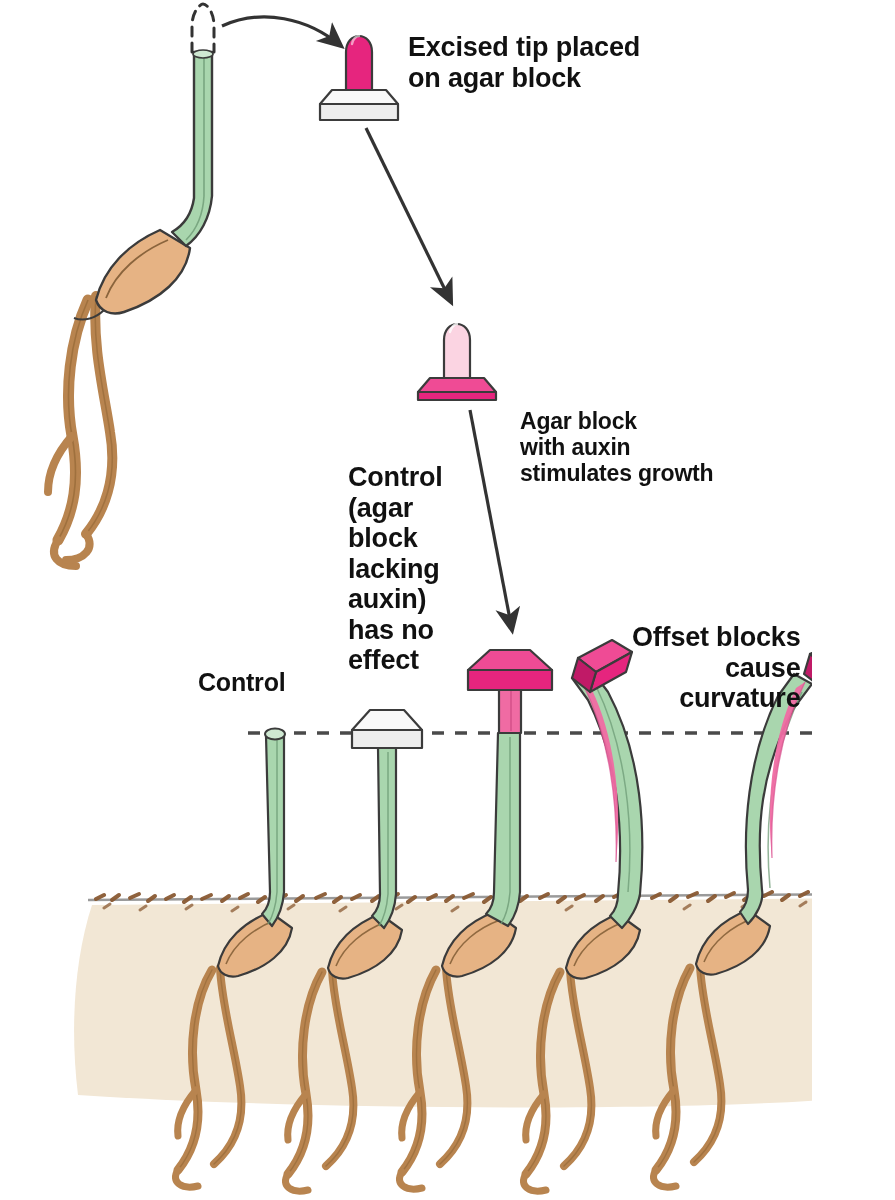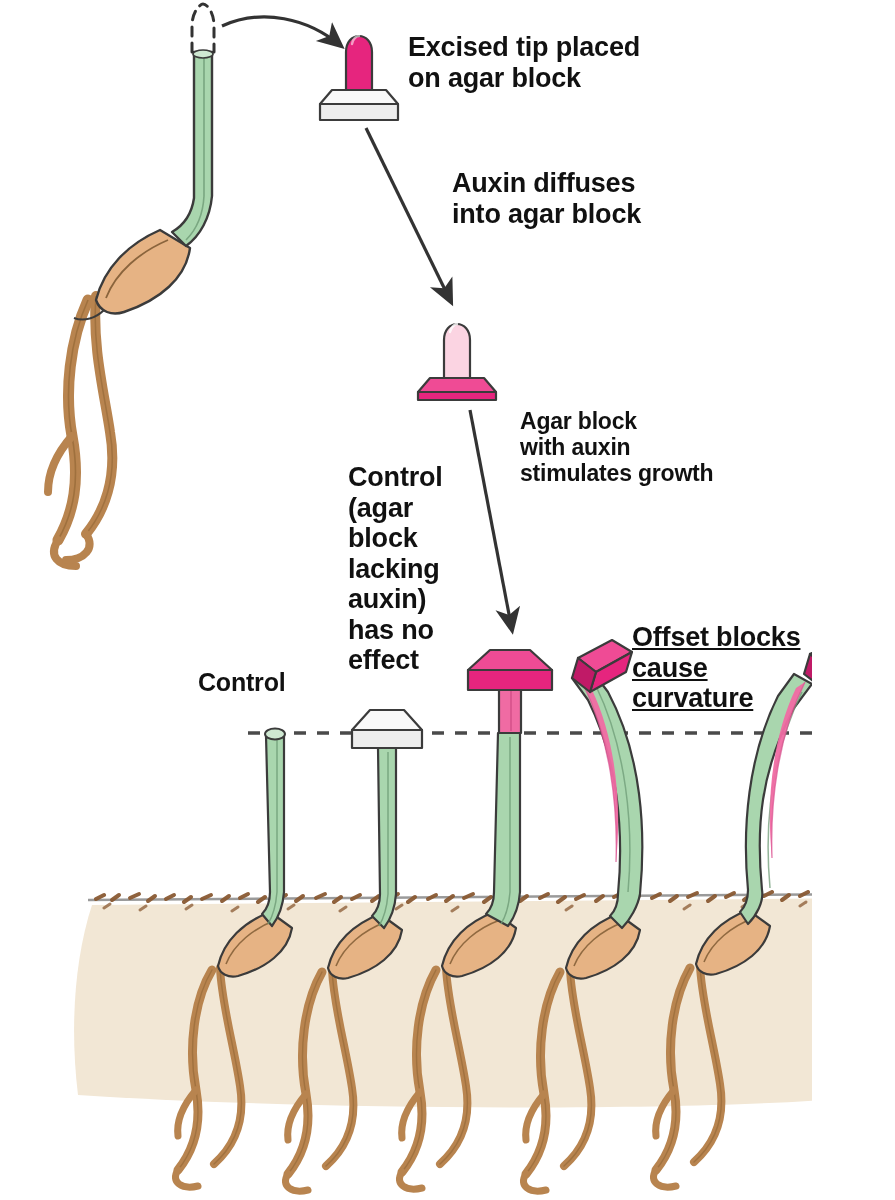--- a/index.html
+++ b/index.html
@@ -28,21 +28,21 @@
     font-weight: bold;
     color: #111111;
     line-height: 1.13;
     white-space: pre-line;
     letter-spacing: -0.2px;
   }
   #lbl-excised { left: 408px; top: 32px;  font-size: 27px; }
   #lbl-diffuse { left: 452px; top: 168px; font-size: 27px; }
   #lbl-stim    { left: 520px; top: 408px; font-size: 23px; }
   #lbl-noeff   { left: 348px; top: 462px; font-size: 27px; }
-  #lbl-offset  { left: 632px; top: 622px; font-size: 27px; text-align: left; text-decoration: underline; }
+  #lbl-offset  { left: 632px; top: 622px; font-size: 27px; text-align: right; }
   #lbl-control { left: 198px; top: 668px; font-size: 25px; }
 </style>
 </head>
 <body>
 
 <div id="stage">
 
   <svg id="art" viewBox="0 0 895 1200">
     <defs>
       <marker id="arrowhead" markerWidth="9" markerHeight="9" refX="7" refY="4.5" orient="auto" markerUnits="strokeWidth">
@@ -285,22 +285,20 @@
         <path d="M810,654 L844,636 L864,648 L828,668 Z" fill="#ef4b95" stroke="#3b3b3b" stroke-width="2.2" stroke-linejoin="round"></path>
         <path d="M828,668 L864,648 L858,668 L822,688 Z" fill="#e6257e" stroke="#3b3b3b" stroke-width="2.2" stroke-linejoin="round"></path>
         <path d="M810,654 L828,668 L822,688 L804,674 Z" fill="#c01a67" stroke="#3b3b3b" stroke-width="2.2" stroke-linejoin="round"></path>
       </g>
     </g>
   </svg>
 
   <div class="lbl" id="lbl-excised">Excised tip placed
 on agar block</div>
 
-  <div class="lbl" id="lbl-diffuse">Auxin diffuses
-into agar block</div>
 
   <div class="lbl" id="lbl-stim">Agar block
 with auxin
 stimulates growth</div>
 
   <div class="lbl" id="lbl-noeff">Control
 (agar
 block
 lacking
 auxin)

